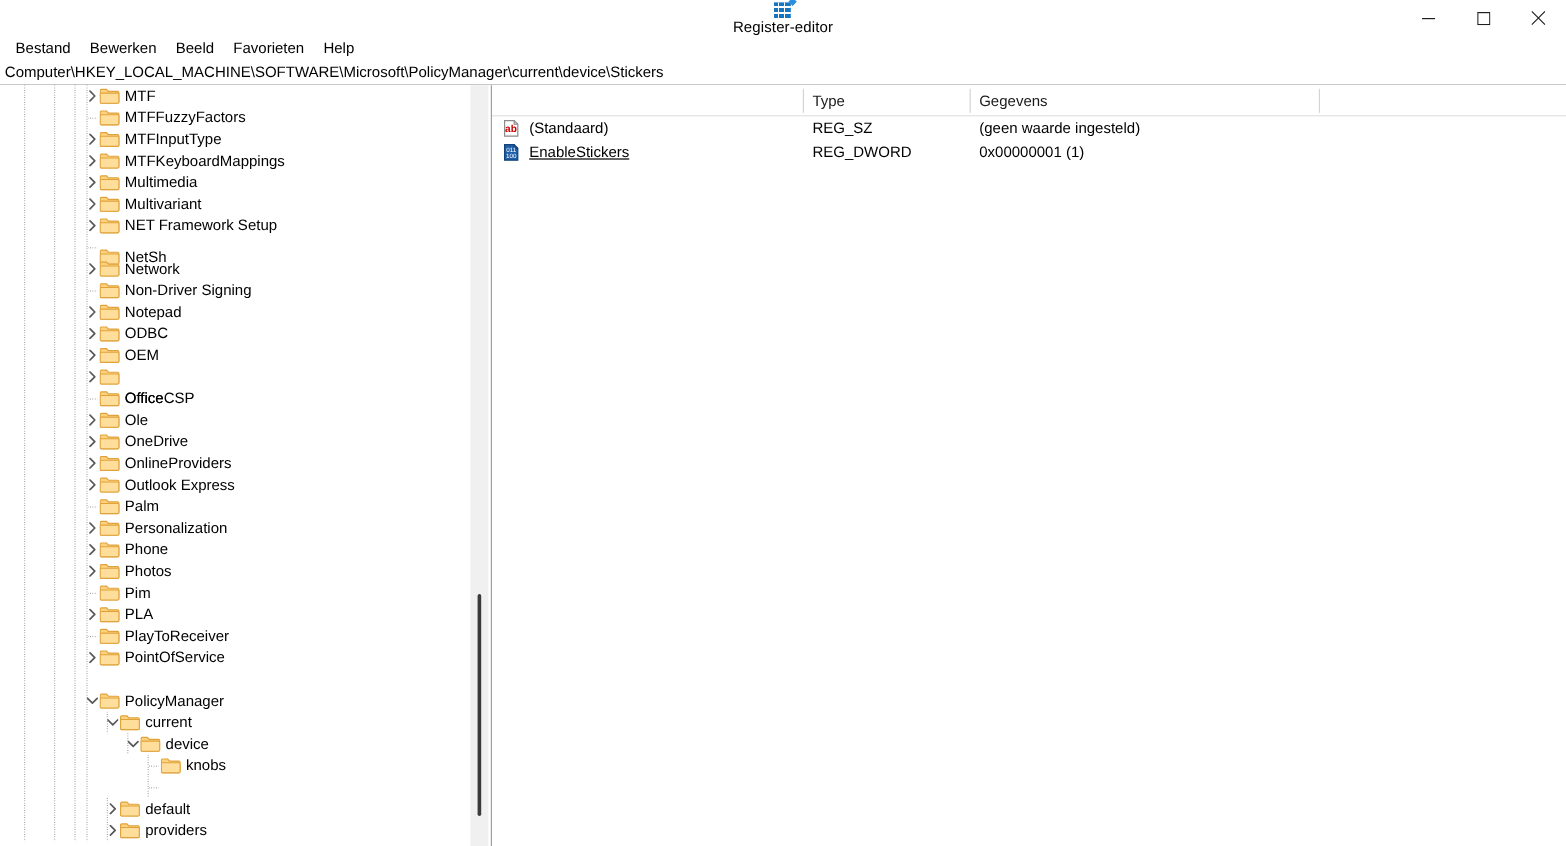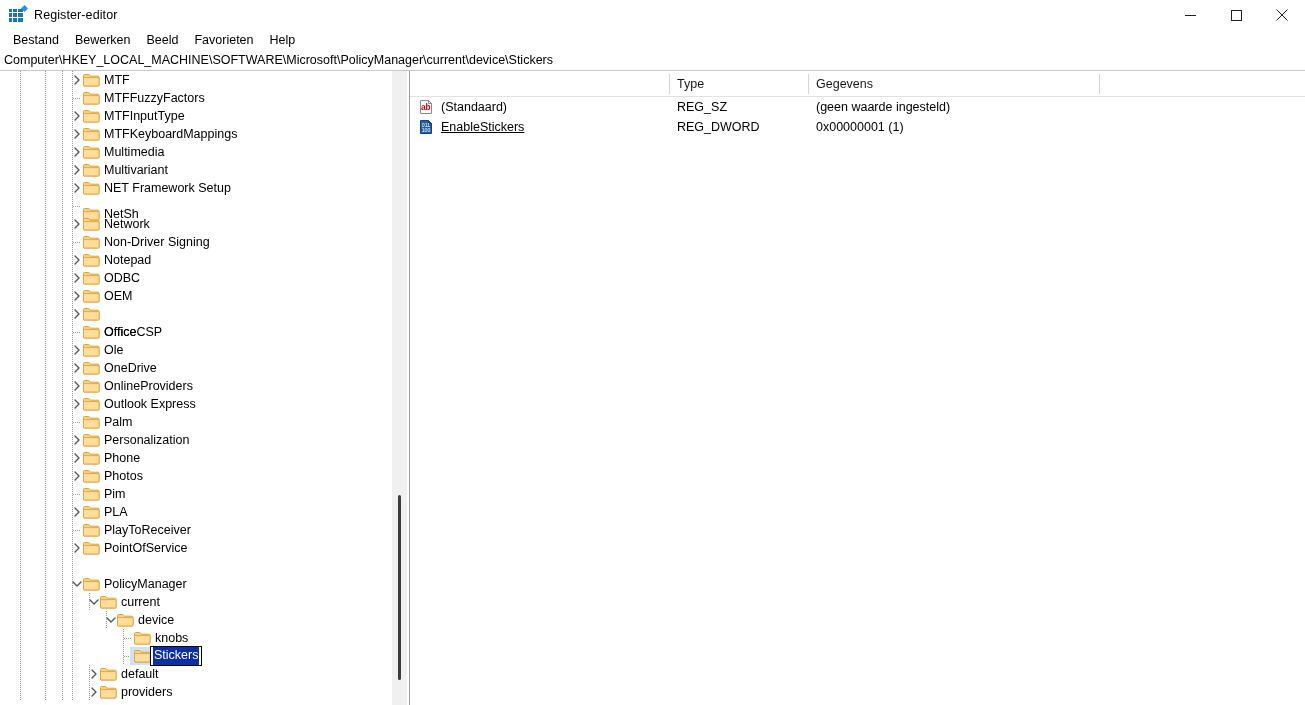--- a/index.html
+++ b/index.html
@@ -8,21 +8,21 @@
     overflow: hidden;
     background: #ffffff;
     font-family: "Liberation Sans", sans-serif;
     -webkit-font-smoothing: antialiased;
   }
 
   
   .titlebar {
     position: absolute; left: 0; top: 0; width: 1305px; height: 30px;
     background: #ffffff;
-    display: flex; align-items: center;
+    display: flex; align-items: center; flex-direction: column;
   }
   .app-icon {
     width: 16px; height: 16px; margin-left: 9px; margin-right: 9px;
     position: relative; flex: 0 0 auto;
   }
   .app-icon .grid {
     position: absolute; left: 0; top: 2px; width: 14px; height: 13px;
     background: #1675c0;
   }
   .app-icon .grid::before {
@@ -631,32 +631,20 @@
         <span class="folder" style="left: 134px; top: 2px;">
           <svg width="17" height="14" viewBox="0 0 17 14">
             <path d="M0.5 2.5 A1 1 0 0 1 1.5 1.5 H5.8 L7.3 3.2 H15 A1 1 0 0 1 16 4.2 V12 A1 1 0 0 1 15 13 H1.5 A1 1 0 0 1 0.5 12 Z" fill="#ffd27f" stroke="#e0a33c" stroke-width="1"></path>
             <path d="M1.6 4.6 H15.4 A0.8 0.8 0 0 1 16.1 5.5 V12 A1 1 0 0 1 15 13 H1.5 A1 1 0 0 1 0.5 12 V5.5 A0.8 0.8 0 0 1 1.6 4.6 Z" fill="#ffdd9b" stroke="#e0a33c" stroke-width="0.9"></path>
           </svg>
         </span>
         <span class="node-label" style="left: 155px;">knobs</span>
       </div>
       <div class="vline" style="left: 123px; top: 576px; height: 18px;"></div>
       <div class="hline" style="left: 124px; top: 585px; width: 8px;"></div>
-      <div class="tree-row" style="position: absolute; left: 0px; top: 576px; width: 390px;">
-        <div class="sel-folder-bg" style="left: 130px; top: 0px; width: 25px;"></div>
-        <span class="folder" style="left: 134px; top: 2px;">
-          <svg width="17" height="14" viewBox="0 0 17 14">
-            <path d="M0.5 2.5 A1 1 0 0 1 1.5 1.5 H5.8 L7.3 3.2 H15 A1 1 0 0 1 16 4.2 V12 A1 1 0 0 1 15 13 H1.5 A1 1 0 0 1 0.5 12 Z" fill="#ffd27f" stroke="#e0a33c" stroke-width="1"></path>
-            <path d="M1.6 4.6 H15.4 A0.8 0.8 0 0 1 16.1 5.5 V12 A1 1 0 0 1 15 13 H1.5 A1 1 0 0 1 0.5 12 V5.5 A0.8 0.8 0 0 1 1.6 4.6 Z" fill="#ffdd9b" stroke="#e0a33c" stroke-width="0.9"></path>
-          </svg>
-        </span>
-        <div class="rename-box" style="left: 150px; top: -1px;">
-          <span class="sel">Stickers</span>
-        </div>
-      </div>
       <div class="vline" style="left: 89px; top: 594px; height: 18px;"></div>
       <div class="tree-row" style="position: absolute; left: 0px; top: 594px; width: 390px;">
         <span class="chev" style="left: 86px; top: 0px;">
           <svg width="8" height="10" viewBox="0 0 8 10">
             <path d="M2 1 L6 5 L2 9" fill="none" stroke="#585858" stroke-width="1.4" stroke-linecap="round" stroke-linejoin="round"></path>
           </svg>
         </span>
         <span class="folder" style="left: 100px; top: 2px;">
           <svg width="17" height="14" viewBox="0 0 17 14">
             <path d="M0.5 2.5 A1 1 0 0 1 1.5 1.5 H5.8 L7.3 3.2 H15 A1 1 0 0 1 16 4.2 V12 A1 1 0 0 1 15 13 H1.5 A1 1 0 0 1 0.5 12 Z" fill="#ffd27f" stroke="#e0a33c" stroke-width="1"></path>

